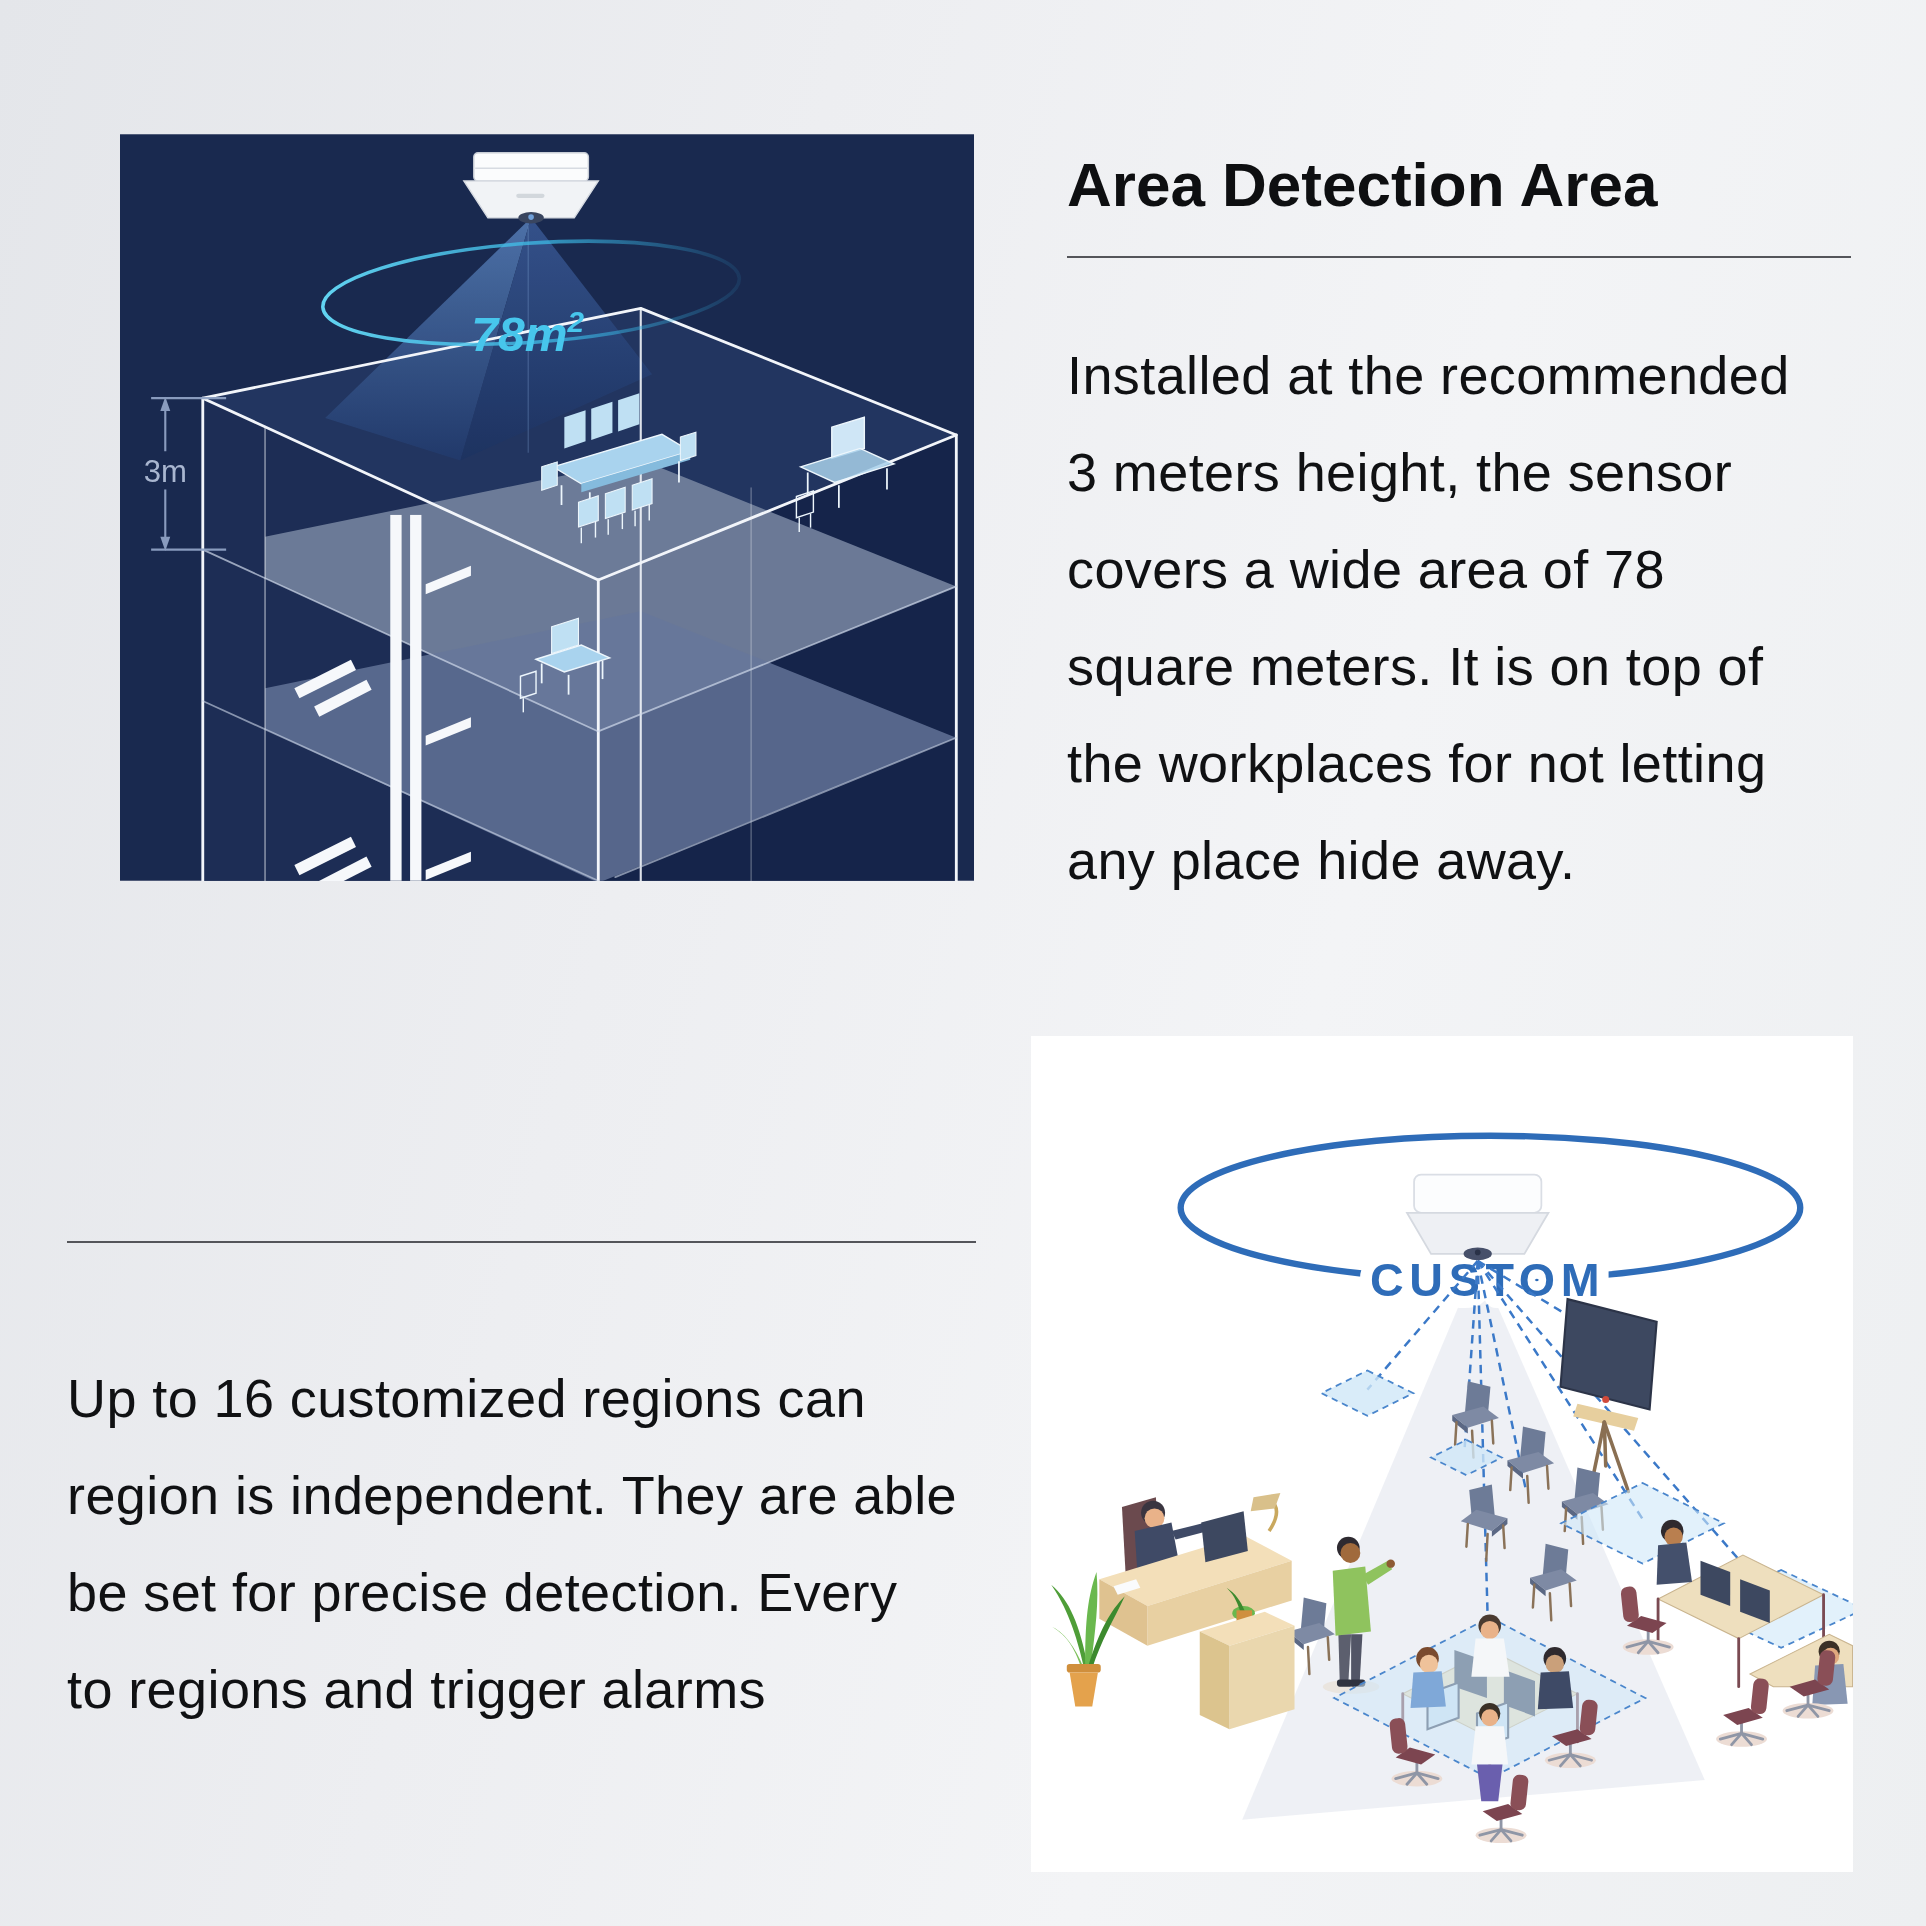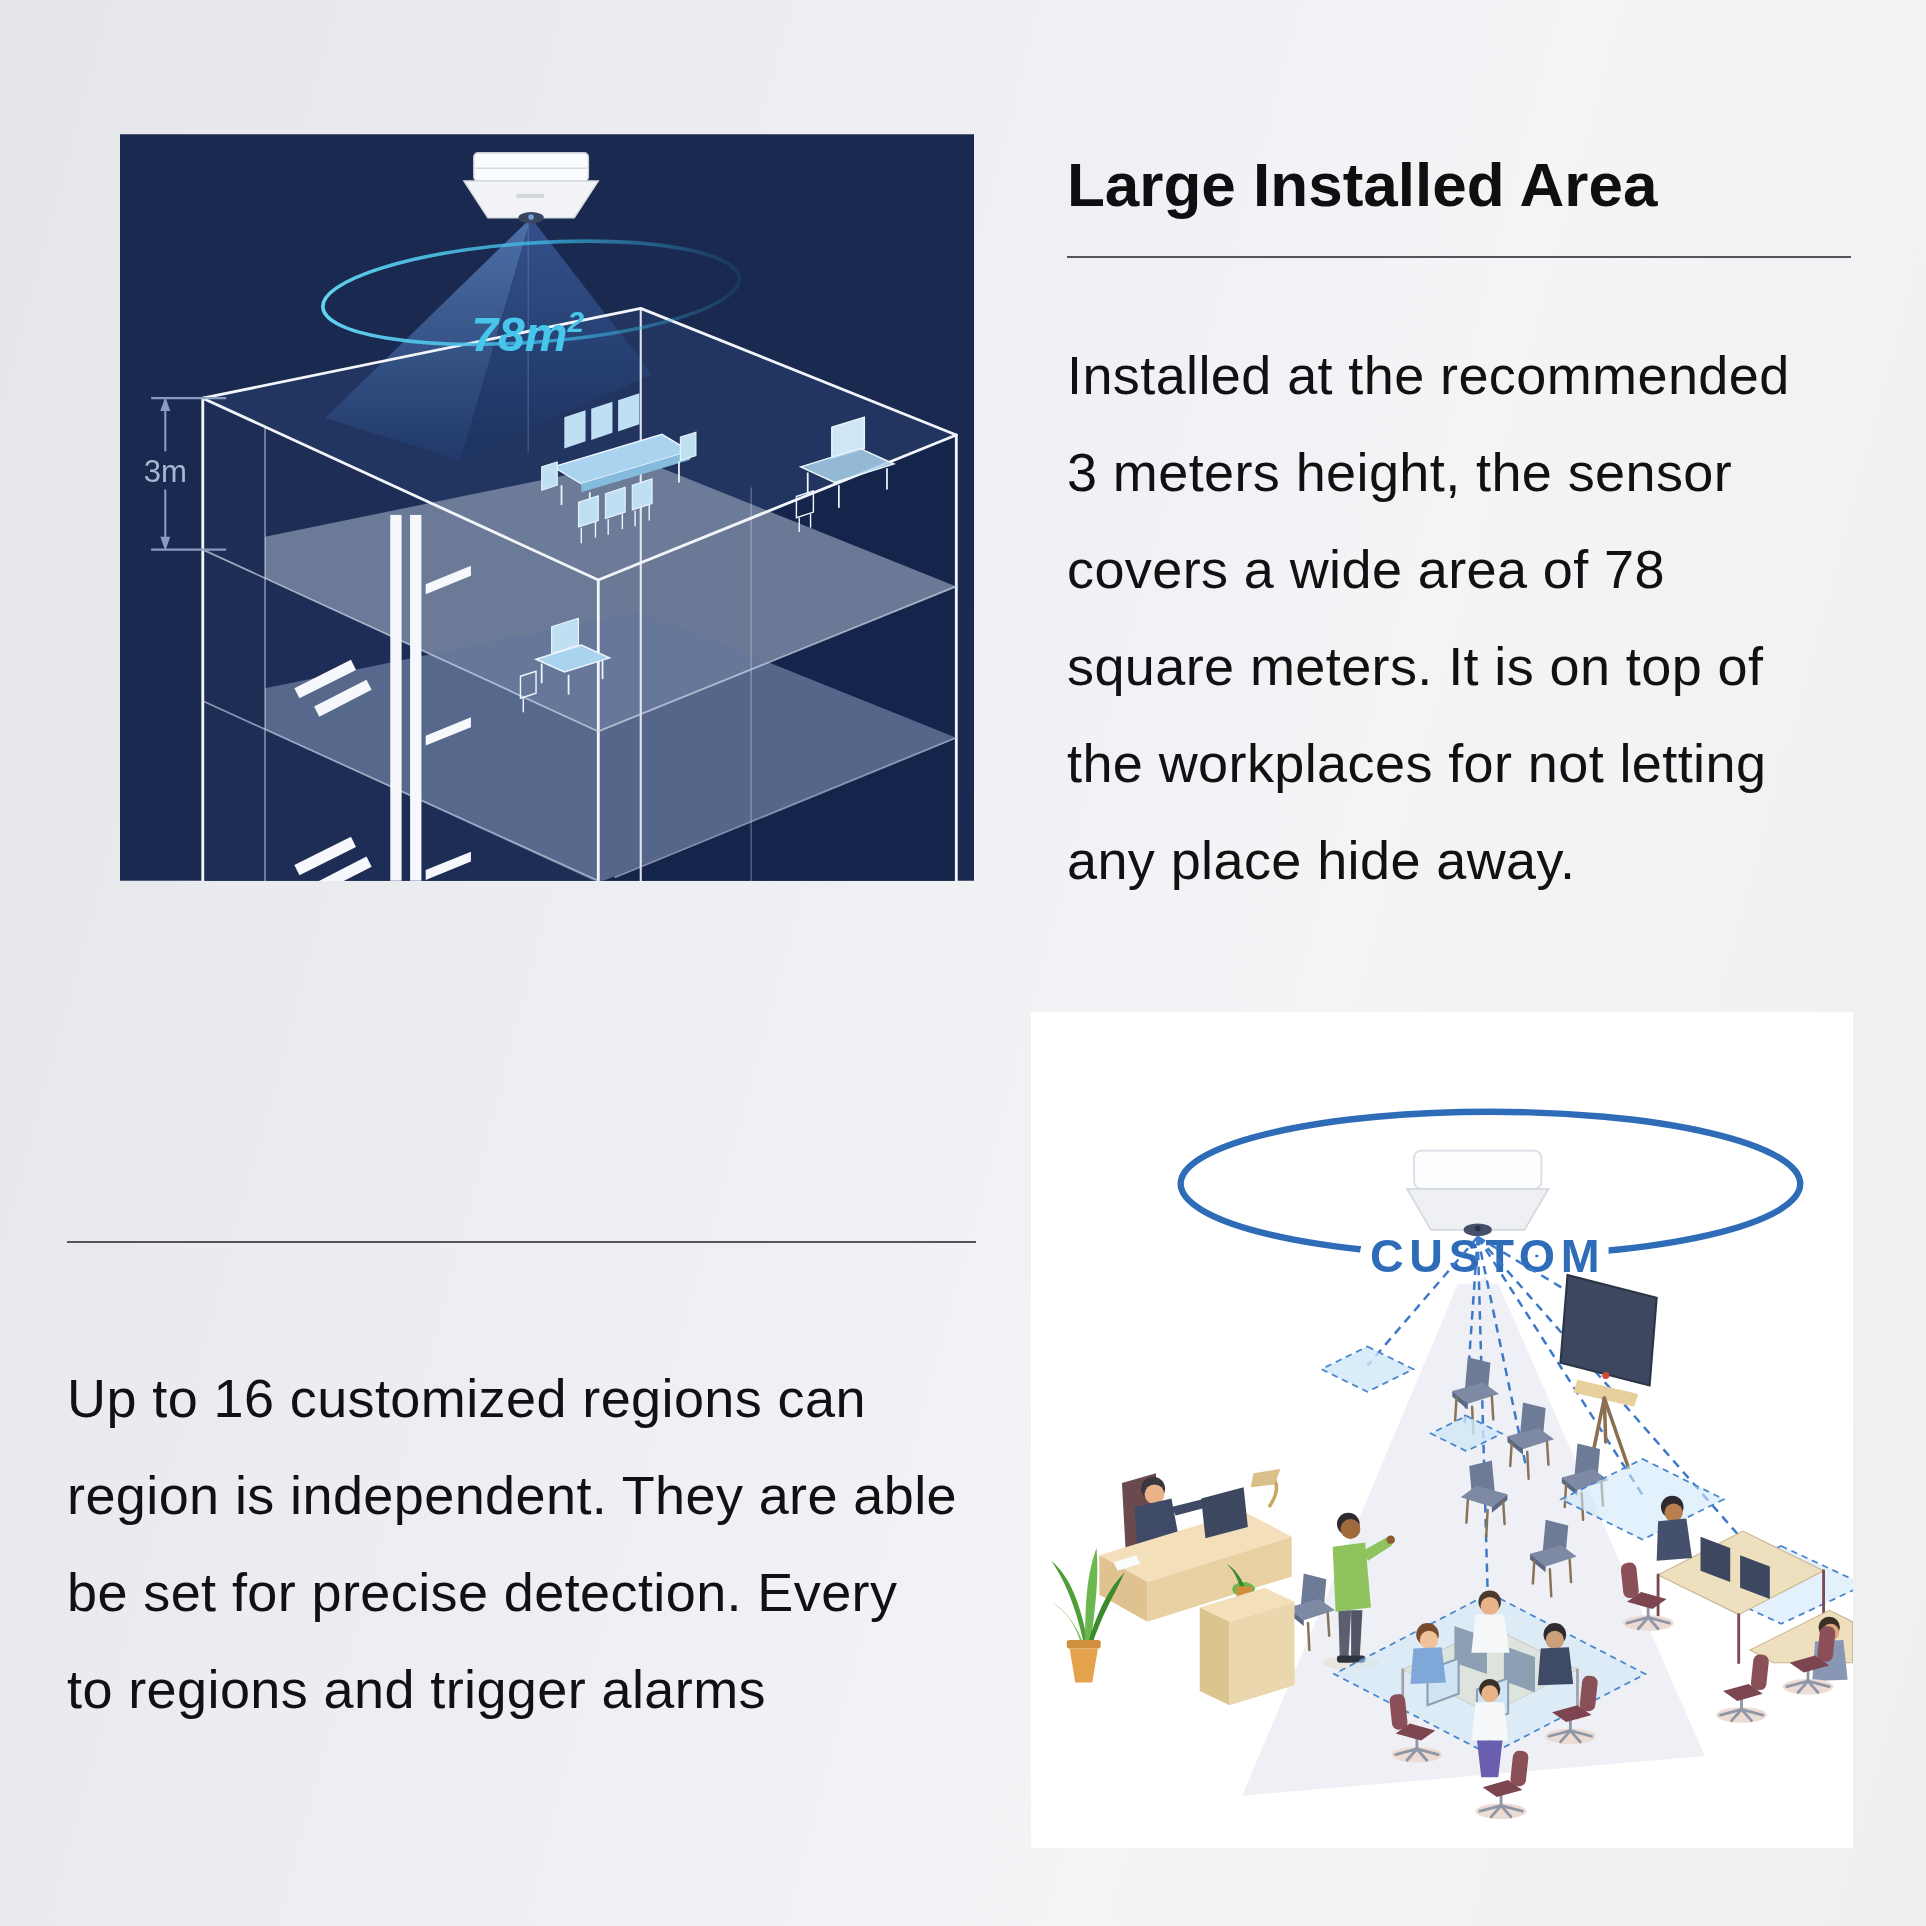--- a/index.html
+++ b/index.html
@@ -1,21 +1,21 @@
 <!DOCTYPE html>
 <html style="font-size:11.3px"><head>
 <meta charset="utf-8">
 <style>
   html,body{margin:0;padding:0;}
   body{width:1926px;height:1926px;font-family:"Liberation Sans",sans-serif;}
   .canvas{position:relative;width:1926px;height:1926px;overflow:hidden;
     background:linear-gradient(105deg,#e4e6ea 0%,#edeef1 35%,#f3f4f6 65%,#edeff1 100%);}
   .panel{position:absolute;}
   #panel-dark{left:120px;top:134px;width:854px;height:747px;}
-  #panel-white{left:1031px;top:1012px;width:822px;height:836px;background:#ffffff;}
+  #panel-white{left:1031px;top:1036px;width:822px;height:836px;background:#ffffff;}
   .heading{position:absolute;margin:0;font-weight:700;color:#0e0f11;font-size:62px;line-height:1.12;letter-spacing:0;white-space:nowrap;}
   #top-heading{left:1067px;top:150px;}
   #bottom-heading{left:67px;top:1129px;}
   .rule{position:absolute;height:2.1px;background:#54555a;}
   #top-rule{left:1067px;top:256px;width:784px;}
   #bottom-rule{left:67px;top:1241px;width:909px;}
   .para{position:absolute;margin:0;font-size:54px;color:#101113;letter-spacing:0.4px;}
   #top-para{left:1067px;top:327px;width:877px;}
   #bottom-para{left:67px;top:1350px;width:1005px;}
   .line{display:block;height:97px;line-height:97px;white-space:nowrap;}
@@ -167,21 +167,21 @@
         <rect x="500" y="26" width="162" height="40" rx="6" fill="#fbfcfd" stroke="#c9ced6" stroke-width="2"></rect>
         <line x1="502" y1="48" x2="660" y2="48" stroke="#d7dbe2" stroke-width="2"></line>
         <polygon points="486,66 676,66 642,118 520,118" fill="#f1f3f6" stroke="#d7dbe2" stroke-width="2"></polygon>
         <rect x="560" y="84" width="40" height="6" rx="3" fill="#c5cad2" opacity="0.7"></rect>
         <ellipse cx="581" cy="118" rx="18" ry="8" fill="#39455f"></ellipse>
         <circle cx="581" cy="117" r="4" fill="#6f9fd8"></circle>
       </g>
     </svg>
   </div>
 
-  <h2 class="heading" id="top-heading">Large Installed Area</h2>
+  <h2 class="heading" id="top-heading">Area Detection Area</h2>
   <div class="rule" id="top-rule"></div>
   <p class="para" id="top-para">
     <span class="line">Installed at the recommended</span>
     <span class="line">3 meters height, the sensor</span>
     <span class="line">covers a wide area of 78</span>
     <span class="line">square meters. It is on top of</span>
     <span class="line">the workplaces for not letting</span>
     <span class="line">any place hide away.</span>
   </p>
 

